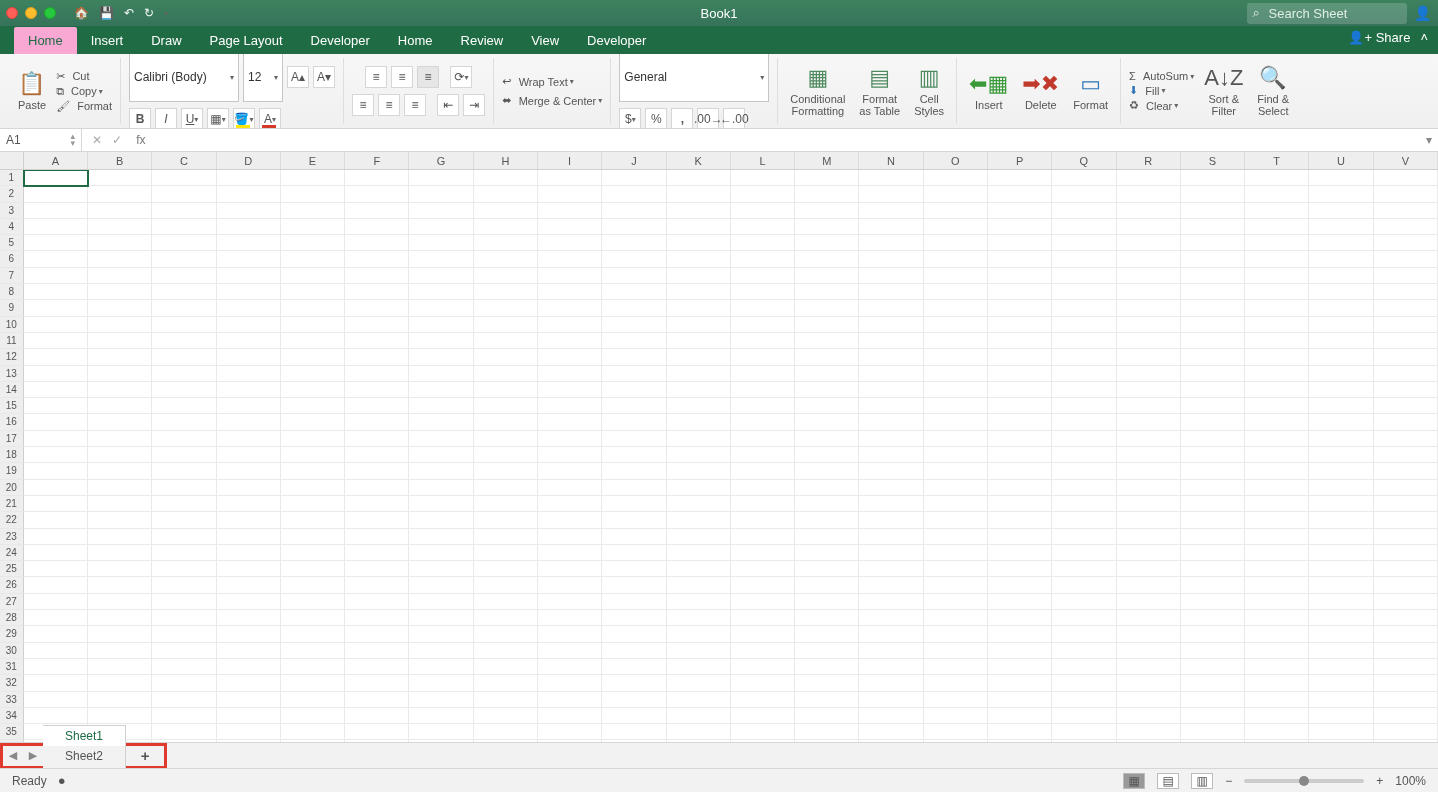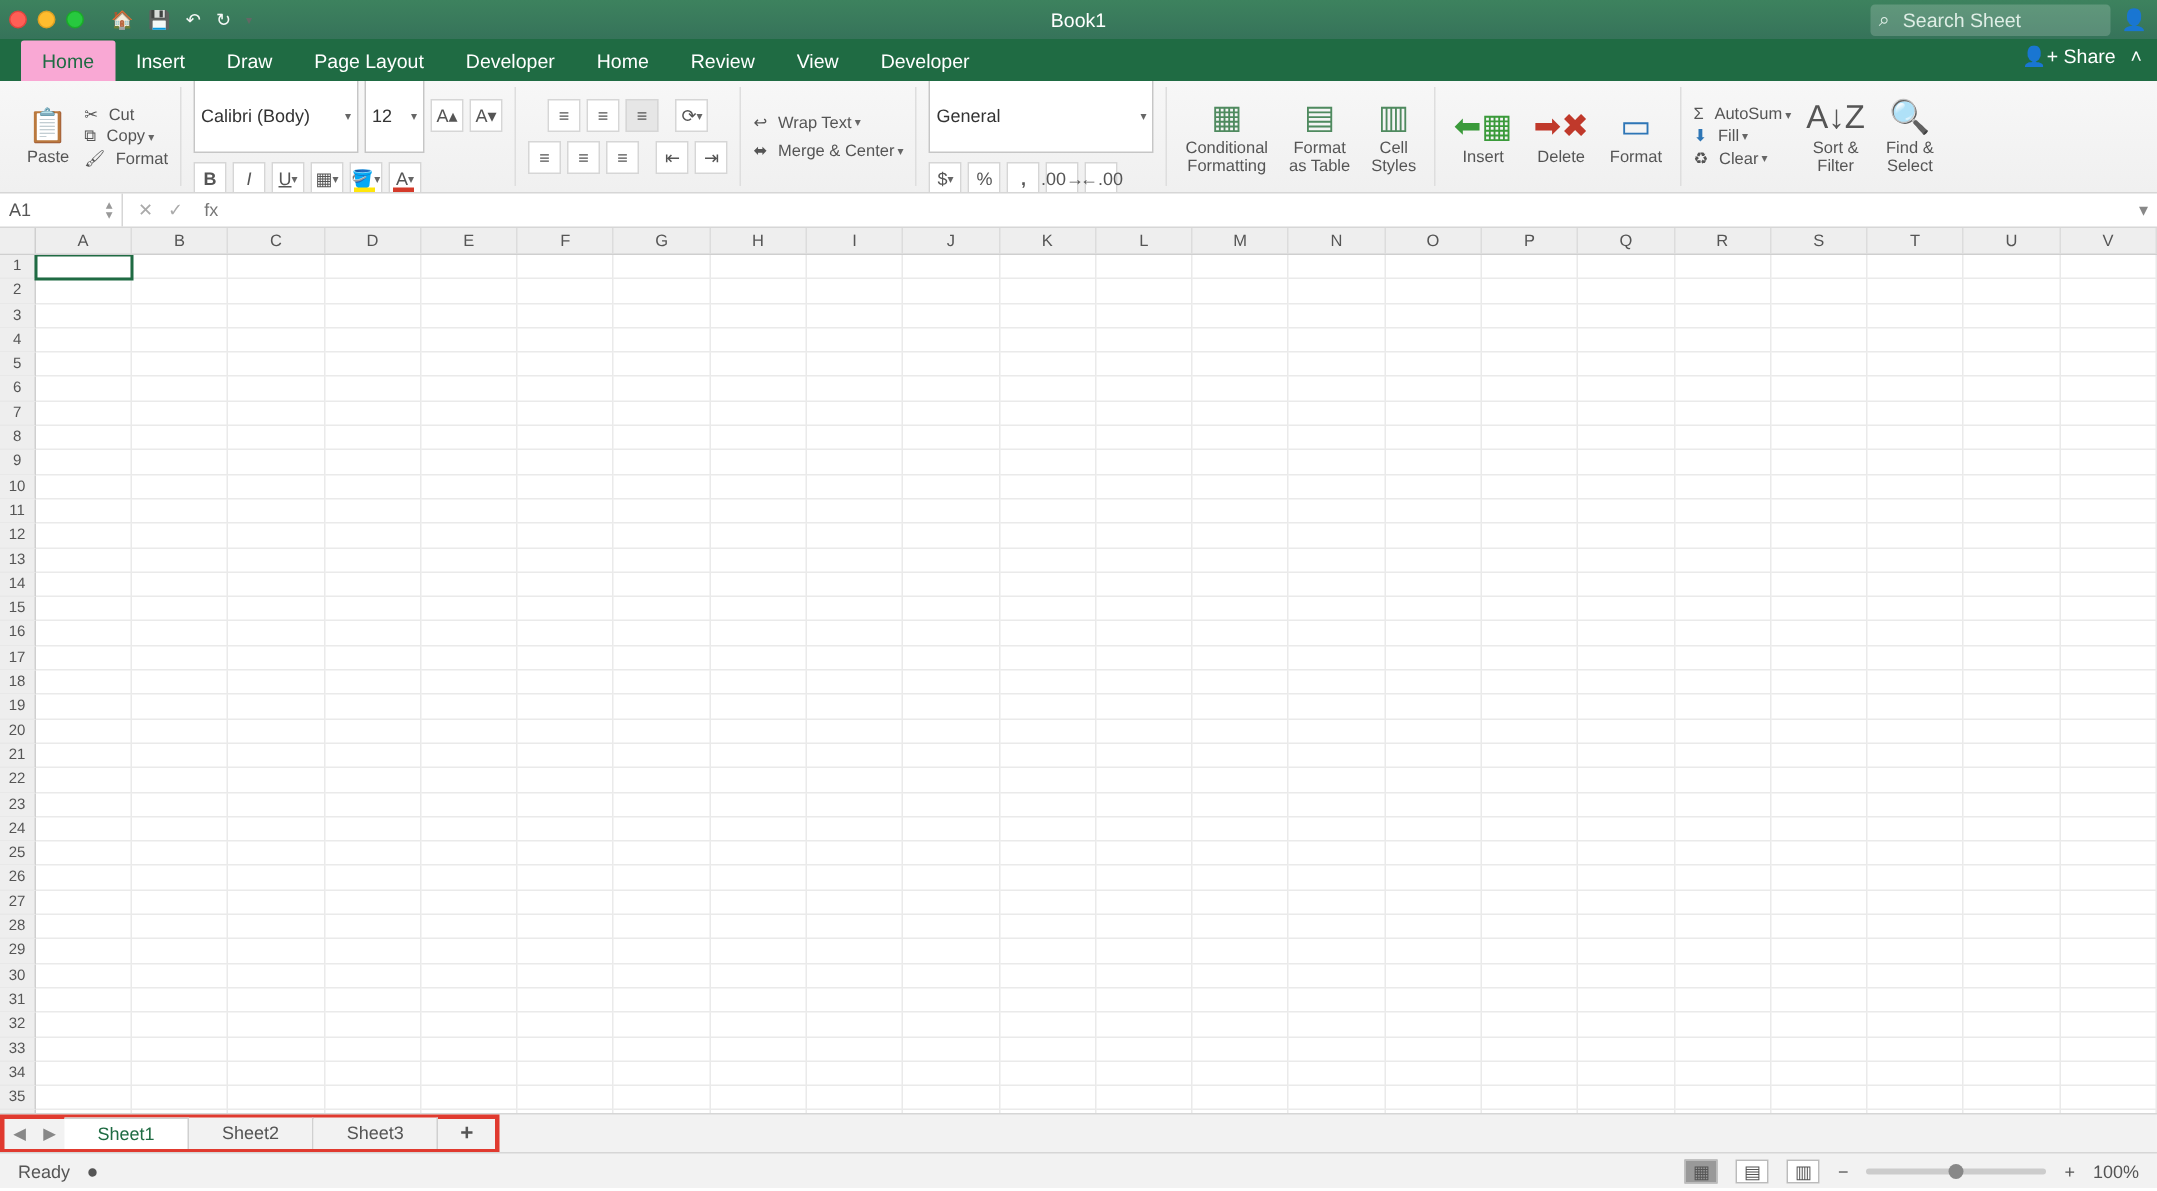--- a/index.html
+++ b/index.html
@@ -1406,21 +1406,21 @@
         <div class="cell"></div>
         <div class="cell"></div>
       </div>
     </div>
 </div>
 
 <div class="sheettab-bar">
   <div class="sheettab-wrap">
     <div class="navbtn">◀</div>
     <div class="navbtn">▶</div>
-    <div id="sheet-tabs" style="display:flex;">
+    <div id="sheet-tabs" style="display:flex;flex-direction:column;">
         <div class="sheettab active">Sheet1</div>
         <div class="sheettab">Sheet2</div>
         <div class="sheettab">Sheet3</div>
       </div>
     <div class="addsheet">+</div>
   </div>
 </div>
 
 <div class="statusbar">
   <span>Ready</span>

